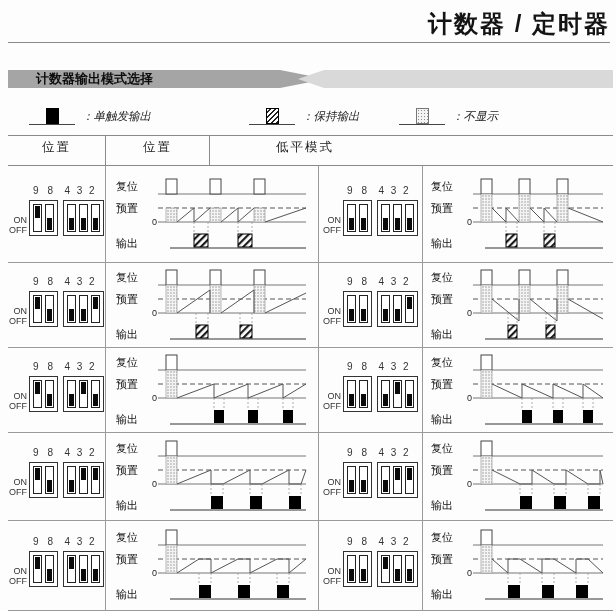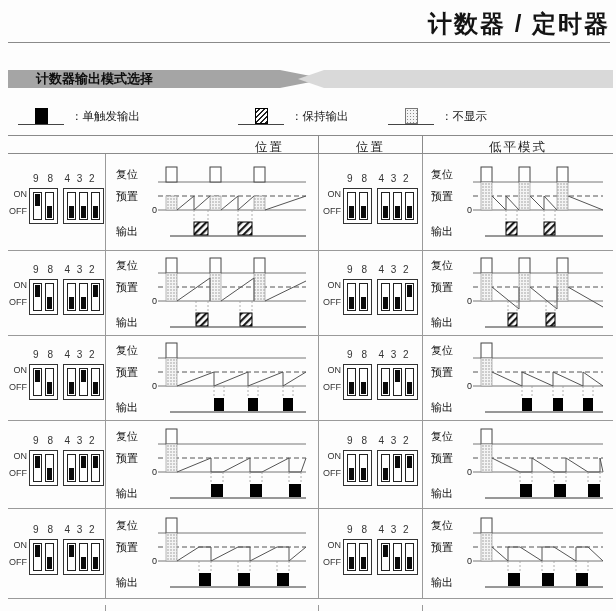--- a/index.html
+++ b/index.html
@@ -11,49 +11,49 @@
   .title{position:absolute;top:8px;right:6px;font-size:24px;font-weight:bold;letter-spacing:2px;color:#141414;}
   .title-rule{position:absolute;top:42px;left:8px;width:602px;height:1px;background:#8a8a8a;}
   
   .banner{position:absolute;left:8px;top:70px;width:605px;height:18px;}
   .banner-dark{position:absolute;left:0;top:0;width:298px;height:100%;background:#a5a5a5;
     clip-path:polygon(0 0,272px 0,100% 50%,272px 100%,0 100%);padding-left:20px;}
   .banner-dark span{display:block;padding-left:8px;font-size:13px;font-weight:bold;line-height:18px;color:#0d0d0d;}
   .banner-light{position:absolute;left:290px;top:0;width:315px;height:100%;background:#d9d9d9;
     clip-path:polygon(26px 0,100% 0,100% 100%,26px 100%,0 50%);}
   
-  .legend{position:absolute;left:0;top:100px;width:560px;height:28px;}
+  .legend{position:absolute;left:11px;top:100px;width:560px;height:28px;font-style:italic;}
   .legend-item{position:absolute;bottom:3px;display:flex;align-items:flex-end;}
   .sym-wrap{width:46px;border-bottom:1px solid #444;display:flex;justify-content:center;}
   .pulse{width:13px;height:16px;}
   .p-solid{background:#000;}
   .p-hatch{box-sizing:border-box;border:1px solid #000;
     background:repeating-linear-gradient(135deg,#fff 0px,#fff 2px,#222 2px,#222 3.5px);}
   .p-dots{box-sizing:border-box;border:1px solid #777;background-color:#f4f4f4;
     background-image:radial-gradient(#8a8a8a 0.8px,transparent 0.9px);background-size:3px 3px;}
   .legend-label{margin-left:7px;font-size:11.5px;color:#1a1a1a;padding-bottom:1px;white-space:nowrap;}
   
   .tbl{position:absolute;left:8px;top:135px;width:605px;}
-  .thead{display:flex;height:19px;border-top:1px solid #8a8a8a;border-bottom:1px solid #8a8a8a;box-sizing:border-box;justify-content:flex-end;}
+  .thead{display:flex;height:31px;border-top:1px solid #8a8a8a;border-bottom:1px solid #8a8a8a;box-sizing:border-box;}
   .th{box-sizing:border-box;text-align:center;line-height:23px;font-size:12.5px;color:#222;letter-spacing:2px;}
   .th+.th{border-left:1px solid #8a8a8a;}
   .trow{display:flex;border-bottom:1px solid #9a9a9a;box-sizing:border-box;}
   .cell{box-sizing:border-box;position:relative;overflow:hidden;}
   .cell+.cell{border-left:1px solid #9a9a9a;}
   
   .stub{position:absolute;width:1px;background:#9a9a9a;top:605px;height:6px;}
   
   .pos-cell{display:flex;justify-content:center;}
   .dip-wrap{display:block;}
   .dip-labels{display:flex;font-size:10px;color:#333;height:13px;margin-bottom:2px;}
   .dl1{margin-left:22px;width:27px;text-align:center;letter-spacing:3px;white-space:nowrap;}
   .dl2{margin-left:4px;width:37px;text-align:center;letter-spacing:2px;white-space:nowrap;}
   .dip-main{display:flex;align-items:center;}
-  .onoff{width:20px;height:34px;display:flex;flex-direction:column;justify-content:flex-start;align-items:flex-end;
-    font-size:9px;color:#333;padding-right:2px;box-sizing:border-box;gap:7px;}
+  .onoff{width:20px;height:34px;display:flex;flex-direction:column;justify-content:flex-end;align-items:flex-end;
+    font-size:9px;color:#333;padding-right:2px;box-sizing:border-box;}
   .dip-box{display:flex;gap:3px;border:1px solid #333;padding:3px;background:#fff;align-items:center;}
   .dip-box.g2{margin-left:5px;}
   .sw{width:7px;height:26px;border:1px solid #222;background:#fff;position:relative;}
   .knob{position:absolute;left:1px;right:1px;height:12px;background:#0a0a0a;}
   .knob.on{top:1px;}
   .knob.off{bottom:1px;}
   
   .wlab{position:absolute;font-size:11px;color:#111;white-space:nowrap;}
   svg.wave{position:absolute;}
 </style>

